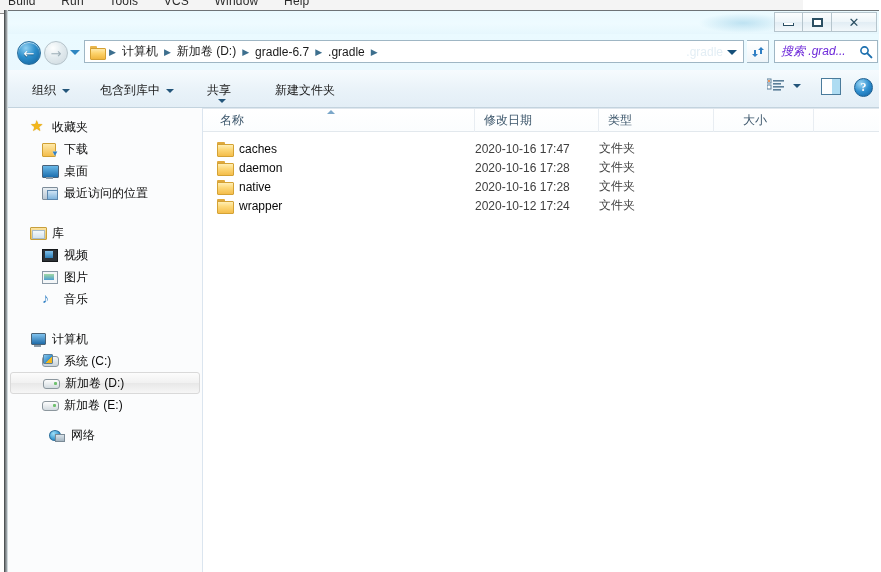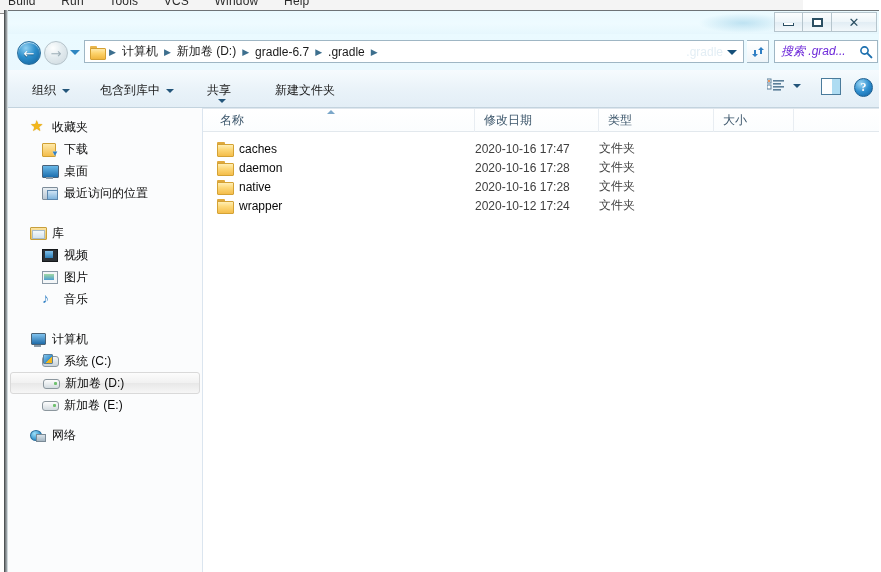--- a/index.html
+++ b/index.html
@@ -626,38 +626,38 @@
       <div class="nav-item child selected">
         <span class="nav-icon ico-drive"></span>
         <span class="nav-label">新加卷 (D:)</span>
       </div>
       <div class="nav-item child">
         <span class="nav-icon ico-drive"></span>
         <span class="nav-label">新加卷 (E:)</span>
       </div>
     </div>
 
-    <div class="nav-group" style="">
+    <div class="nav-group" style="padding-left:19px;">
       <div class="nav-item">
         <span class="nav-icon ico-network"></span>
         <span class="nav-label">网络</span>
       </div>
     </div>
   </div>
 
   <div id="nav-divider"></div>
 
   <div id="list-pane">
 
     <div id="col-header">
       <div id="sort-indicator"></div>
       <div class="col" style="left:272px;width:124px;">修改日期</div>
       <div class="col" style="left:8px;  width:264px;">名称</div>
       <div class="col" style="left:396px;width:115px;">类型</div>
-      <div class="col" style="left:511px;width:80px;text-align:center;">大小</div>
+      <div class="col" style="left:531px;width:80px;text-align:center;">大小</div>
     </div>
 
     <div id="rows">
 
       <div class="row">
         <div class="cell name">
           <span class="row-folder-icon"></span>
           <span>caches</span>
         </div>
         <div class="cell date">2020-10-16 17:47</div>

